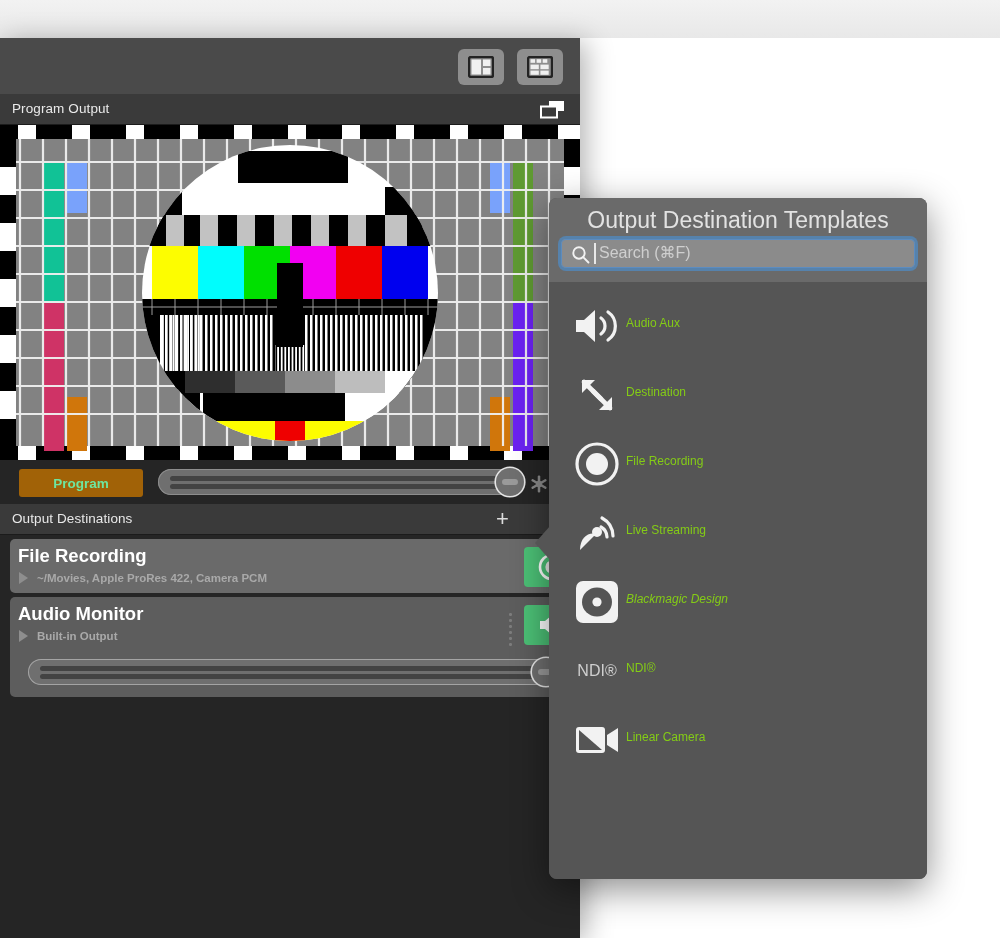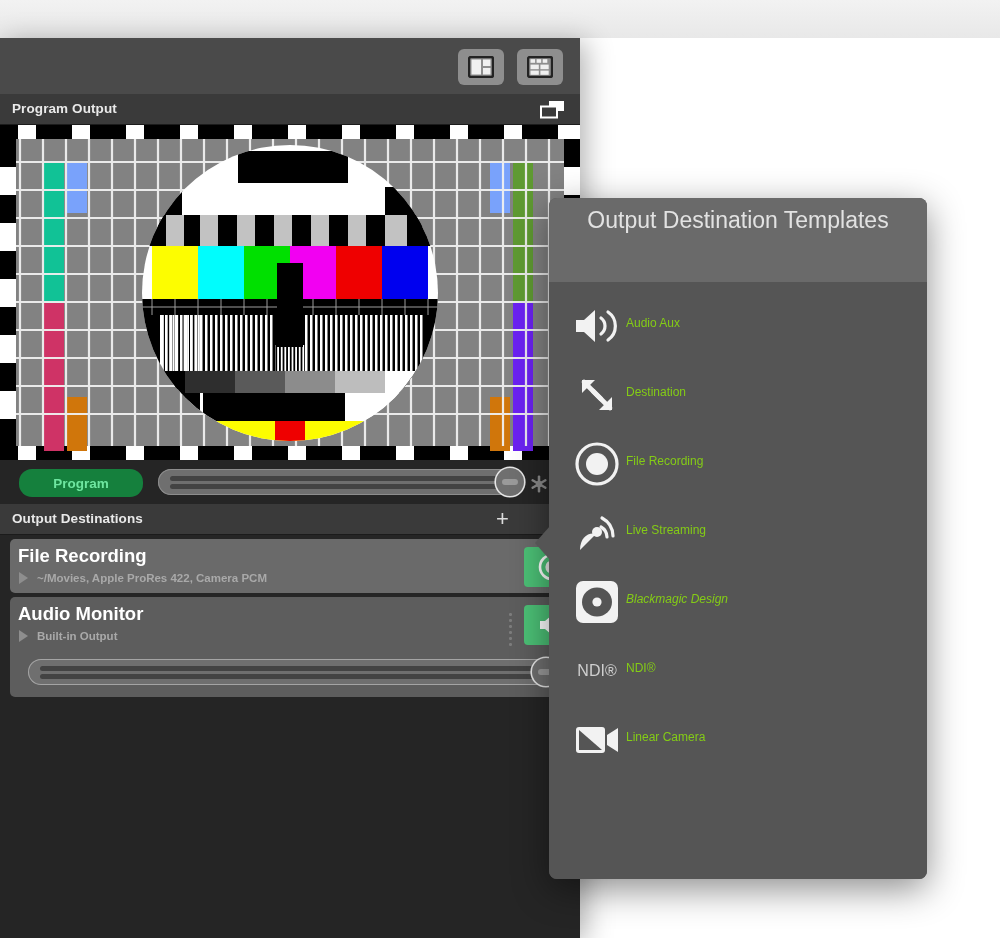--- a/index.html
+++ b/index.html
@@ -44,41 +44,41 @@
   .tb-btn.b2 { left:517px; }
 
   
   .panel-head {
     position:absolute; left:0; width:580px; height:30px;
     background:#3a3a3a;
     border-bottom:1px solid #1b1b1b;
   }
   .panel-head .ph-title {
     position:absolute; left:12px; top:7px;
-    font-size:13.5px; font-weight:bold; color:#e9e9e9;
+    font-size:13.5px; font-weight:normal; color:#e9e9e9;
     letter-spacing:0.1px;
   }
   #program-head { top:56px; }
   .popout-icon { position:absolute; right:14px; top:7px; width:26px; height:18px; }
 
   
   .pattern-wrap {
     position:absolute; left:0; top:87px; width:580px; height:335px;
     background:#000; overflow:hidden;
   }
   .pattern { position:absolute; left:0; top:0; width:580px; height:335px; }
 
   
   .program-bar {
     position:absolute; left:0; top:422px; width:580px; height:44px;
     background:#252525;
   }
   .program-chip {
     position:absolute; left:19px; top:9px; width:124px; height:28px;
-    background:#15803d; border-radius:13px;
+    background:#a16207; border-radius:3px;
     display:flex; align-items:center; justify-content:center;
     font-size:13.5px; font-weight:bold; color:#6ee6a0;
   }
   .prog-slider {
     position:absolute; left:158px; top:9px; width:362px; height:26px;
     border-radius:13px;
     background:#6f6f6f;
     box-shadow: inset 0 0 0 1px #8d8d8d;
   }
   .prog-slider .track-a, .prog-slider .track-b {
@@ -447,20 +447,28 @@
       </div>
 
     </div>
   </div>
 
   <div class="popup">
     <div class="popup-arrow"></div>
 
     <div class="popup-header">
       <div class="popup-title">Output Destination Templates</div>
+      <div class="search-box">
+        <svg class="search-icon" viewBox="0 0 20 20">
+          <circle cx="8.4" cy="8.4" r="6" fill="none" stroke="#f2f2f2" stroke-width="2"></circle>
+          <line x1="12.8" y1="12.8" x2="18.4" y2="18.4" stroke="#f2f2f2" stroke-width="2" stroke-linecap="round"></line>
+        </svg>
+        <div class="search-caret"></div>
+        <div class="search-ph">Search (⌘F)</div>
+      </div>
     </div>
 
     <div class="popup-body">
 
       <div class="tmpl-item" style="top:10px;">
         <div class="tmpl-icon">
           <svg width="48" height="40" viewBox="0 0 48 40">
             <path d="M3 14 h8 L22 4 v32 L11 26 H3 Z" fill="#f2f2f2"></path>
             <path d="M28 12 a10 10 0 0 1 0 16" fill="none" stroke="#f2f2f2" stroke-width="3.2" stroke-linecap="round"></path>
             <path d="M35 6 a17 17 0 0 1 0 28" fill="none" stroke="#f2f2f2" stroke-width="3.2" stroke-linecap="round"></path>

